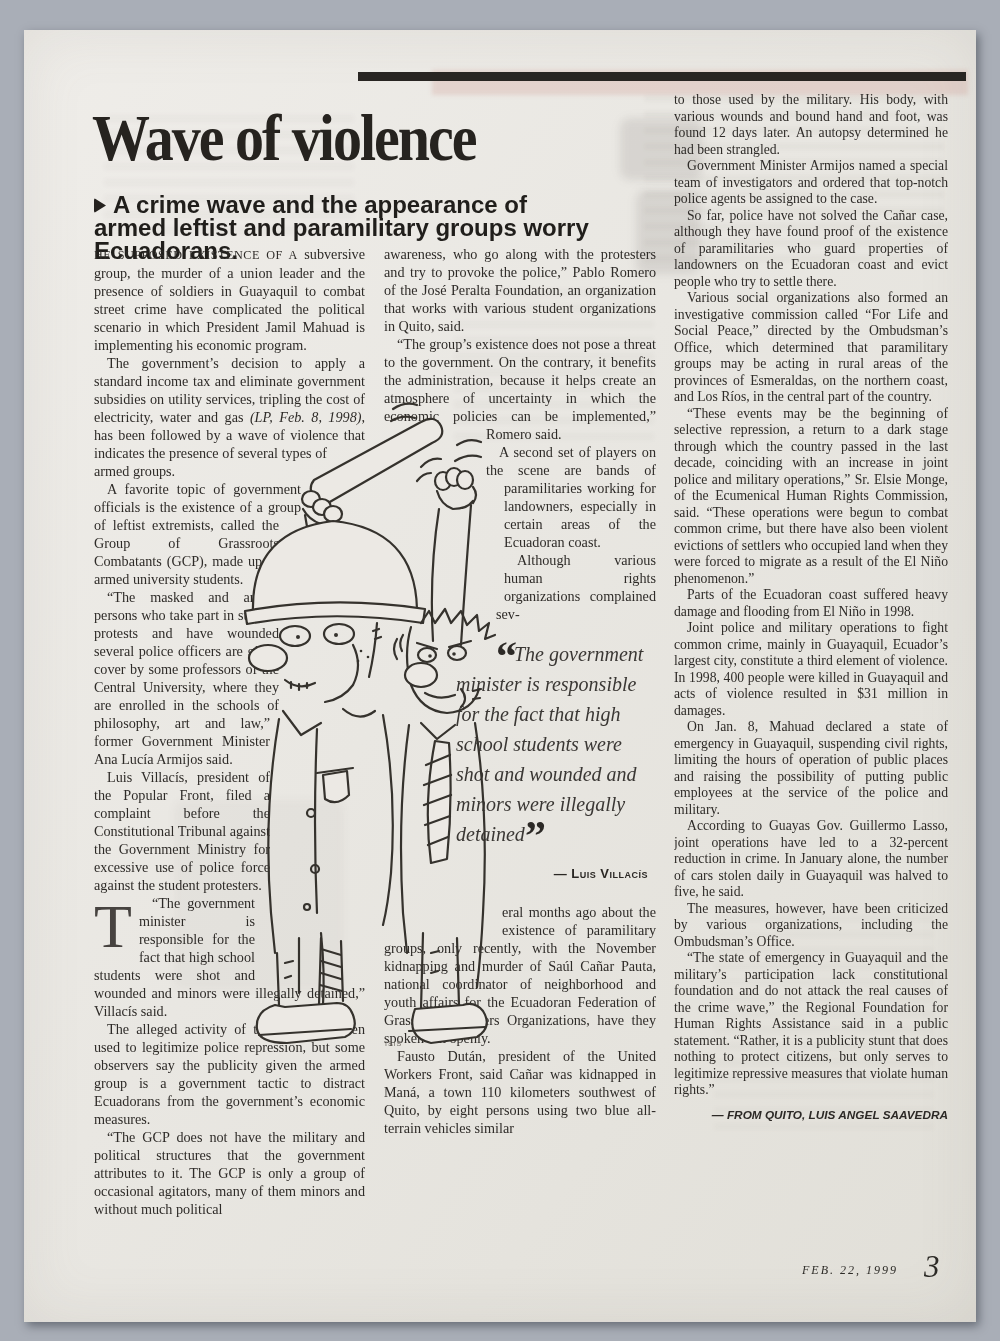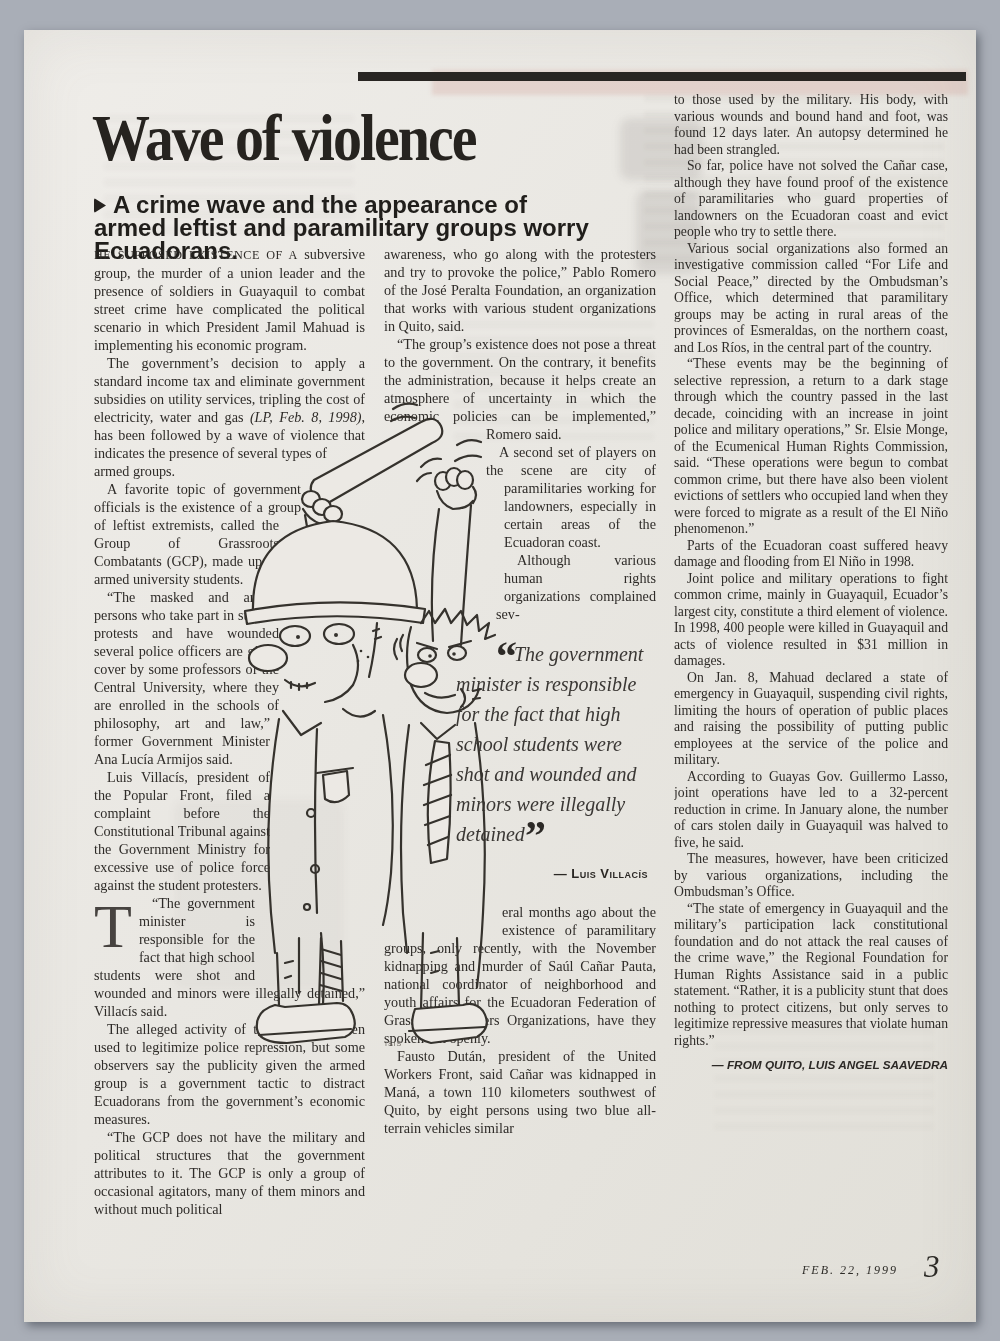--- a/index.html
+++ b/index.html
@@ -141,33 +141,34 @@
       <p>“The GCP does not have the military and political structures that the government attributes to it. The GCP is only a group of occasional agitators, many of them minors and without much political</p>
     </div>
 
     <div class="col col-2">
       <div class="fl" style="width:0;   height:183px;"></div>
       <div class="fl" style="width:102px;height:54px;"></div>
       <div class="fl" style="width:120px;height:112px;"></div>
       <div class="fl" style="width:112px;height:54px;"></div>
       <p class="noindent">awareness, who go along with the protesters and try to provoke the police,” Pablo Romero of the José Peralta Foundation, an organization that works with various student organizations in Quito, said.</p>
       <p>“The group’s existence does not pose a threat to the government. On the contrary, it benefits the administration, because it helps create an atmosphere of uncertainty in which the economic policies can be implemented,” Romero said.</p>
-      <p>A second set of players on the scene are city of paramilitaries working for landowners, especially in certain areas of the Ecuadoran coast.</p>
+      <p>A second set of players on the scene are bands of paramilitaries working for landowners, especially in certain areas of the Ecuadoran coast.</p>
       <p>Although various human rights organizations complained sev-</p>
       <div class="pullquote">
         <span class="pq-mark">“</span><span>The government minister is responsible for the fact that high school students were shot and wounded and minors were illegally detained</span><span class="pq-mark">”</span>
         <div class="pq-attr">— Luis Villacís</div>
       </div>
       <div class="fl" style="width:118px;height:36px;"></div>
       <p class="noindent">eral months ago about the existence of paramilitary groups, only recently, with the November kidnapping and murder of Saúl Cañar Pauta, national coordinator of neighborhood and youth affairs for the Ecuadoran Federation of Grassroots Workers Organizations, have they spoken out openly.</p>
       <p>Fausto Dután, president of the United Workers Front, said Cañar was kidnapped in Maná, a town 110 kilometers southwest of Quito, by eight persons using two blue all-terrain vehicles similar</p>
     </div>
 
     <div class="col col-3">
       <p class="noindent">to those used by the military. His body, with various wounds and bound hand and foot, was found 12 days later. An autopsy determined he had been strangled.</p>
+      <p>Government Minister Armijos named a special team of investigators and ordered that top-notch police agents be assigned to the case.</p>
       <p>So far, police have not solved the Cañar case, although they have found proof of the existence of paramilitaries who guard properties of landowners on the Ecuadoran coast and evict people who try to settle there.</p>
       <p>Various social organizations also formed an investigative commission called “For Life and Social Peace,” directed by the Ombudsman’s Office, which determined that paramilitary groups may be acting in rural areas of the provinces of Esmeraldas, on the northern coast, and Los Ríos, in the central part of the country.</p>
       <p>“These events may be the beginning of selective repression, a return to a dark stage through which the country passed in the last decade, coinciding with an increase in joint police and military operations,” Sr. Elsie Monge, of the Ecumenical Human Rights Commission, said. “These operations were begun to combat common crime, but there have also been violent evictions of settlers who occupied land when they were forced to migrate as a result of the El Niño phenomenon.”</p>
       <p>Parts of the Ecuadoran coast suffered heavy damage and flooding from El Niño in 1998.</p>
       <p>Joint police and military operations to fight common crime, mainly in Guayaquil, Ecuador’s largest city, constitute a third element of violence. In 1998, 400 people were killed in Guayaquil and acts of violence resulted in $31 million in damages.</p>
       <p>On Jan. 8, Mahuad declared a state of emergency in Guayaquil, suspending civil rights, limiting the hours of operation of public places and raising the possibility of putting public employees at the service of the police and military.</p>
       <p>According to Guayas Gov. Guillermo Lasso, joint operations have led to a 32-percent reduction in crime. In January alone, the number of cars stolen daily in Guayaquil was halved to five, he said.</p>
       <p>The measures, however, have been criticized by various organizations, including the Ombudsman’s Office.</p>
       <p>“The state of emergency in Guayaquil and the military’s participation lack constitutional foundation and do not attack the real causes of the crime wave,” the Regional Foundation for Human Rights Assistance said in a public statement. “Rather, it is a publicity stunt that does nothing to protect citizens, but only serves to legitimize repressive measures that violate human rights.”</p>
       <div class="byline">— FROM QUITO, LUIS ANGEL SAAVEDRA</div>

